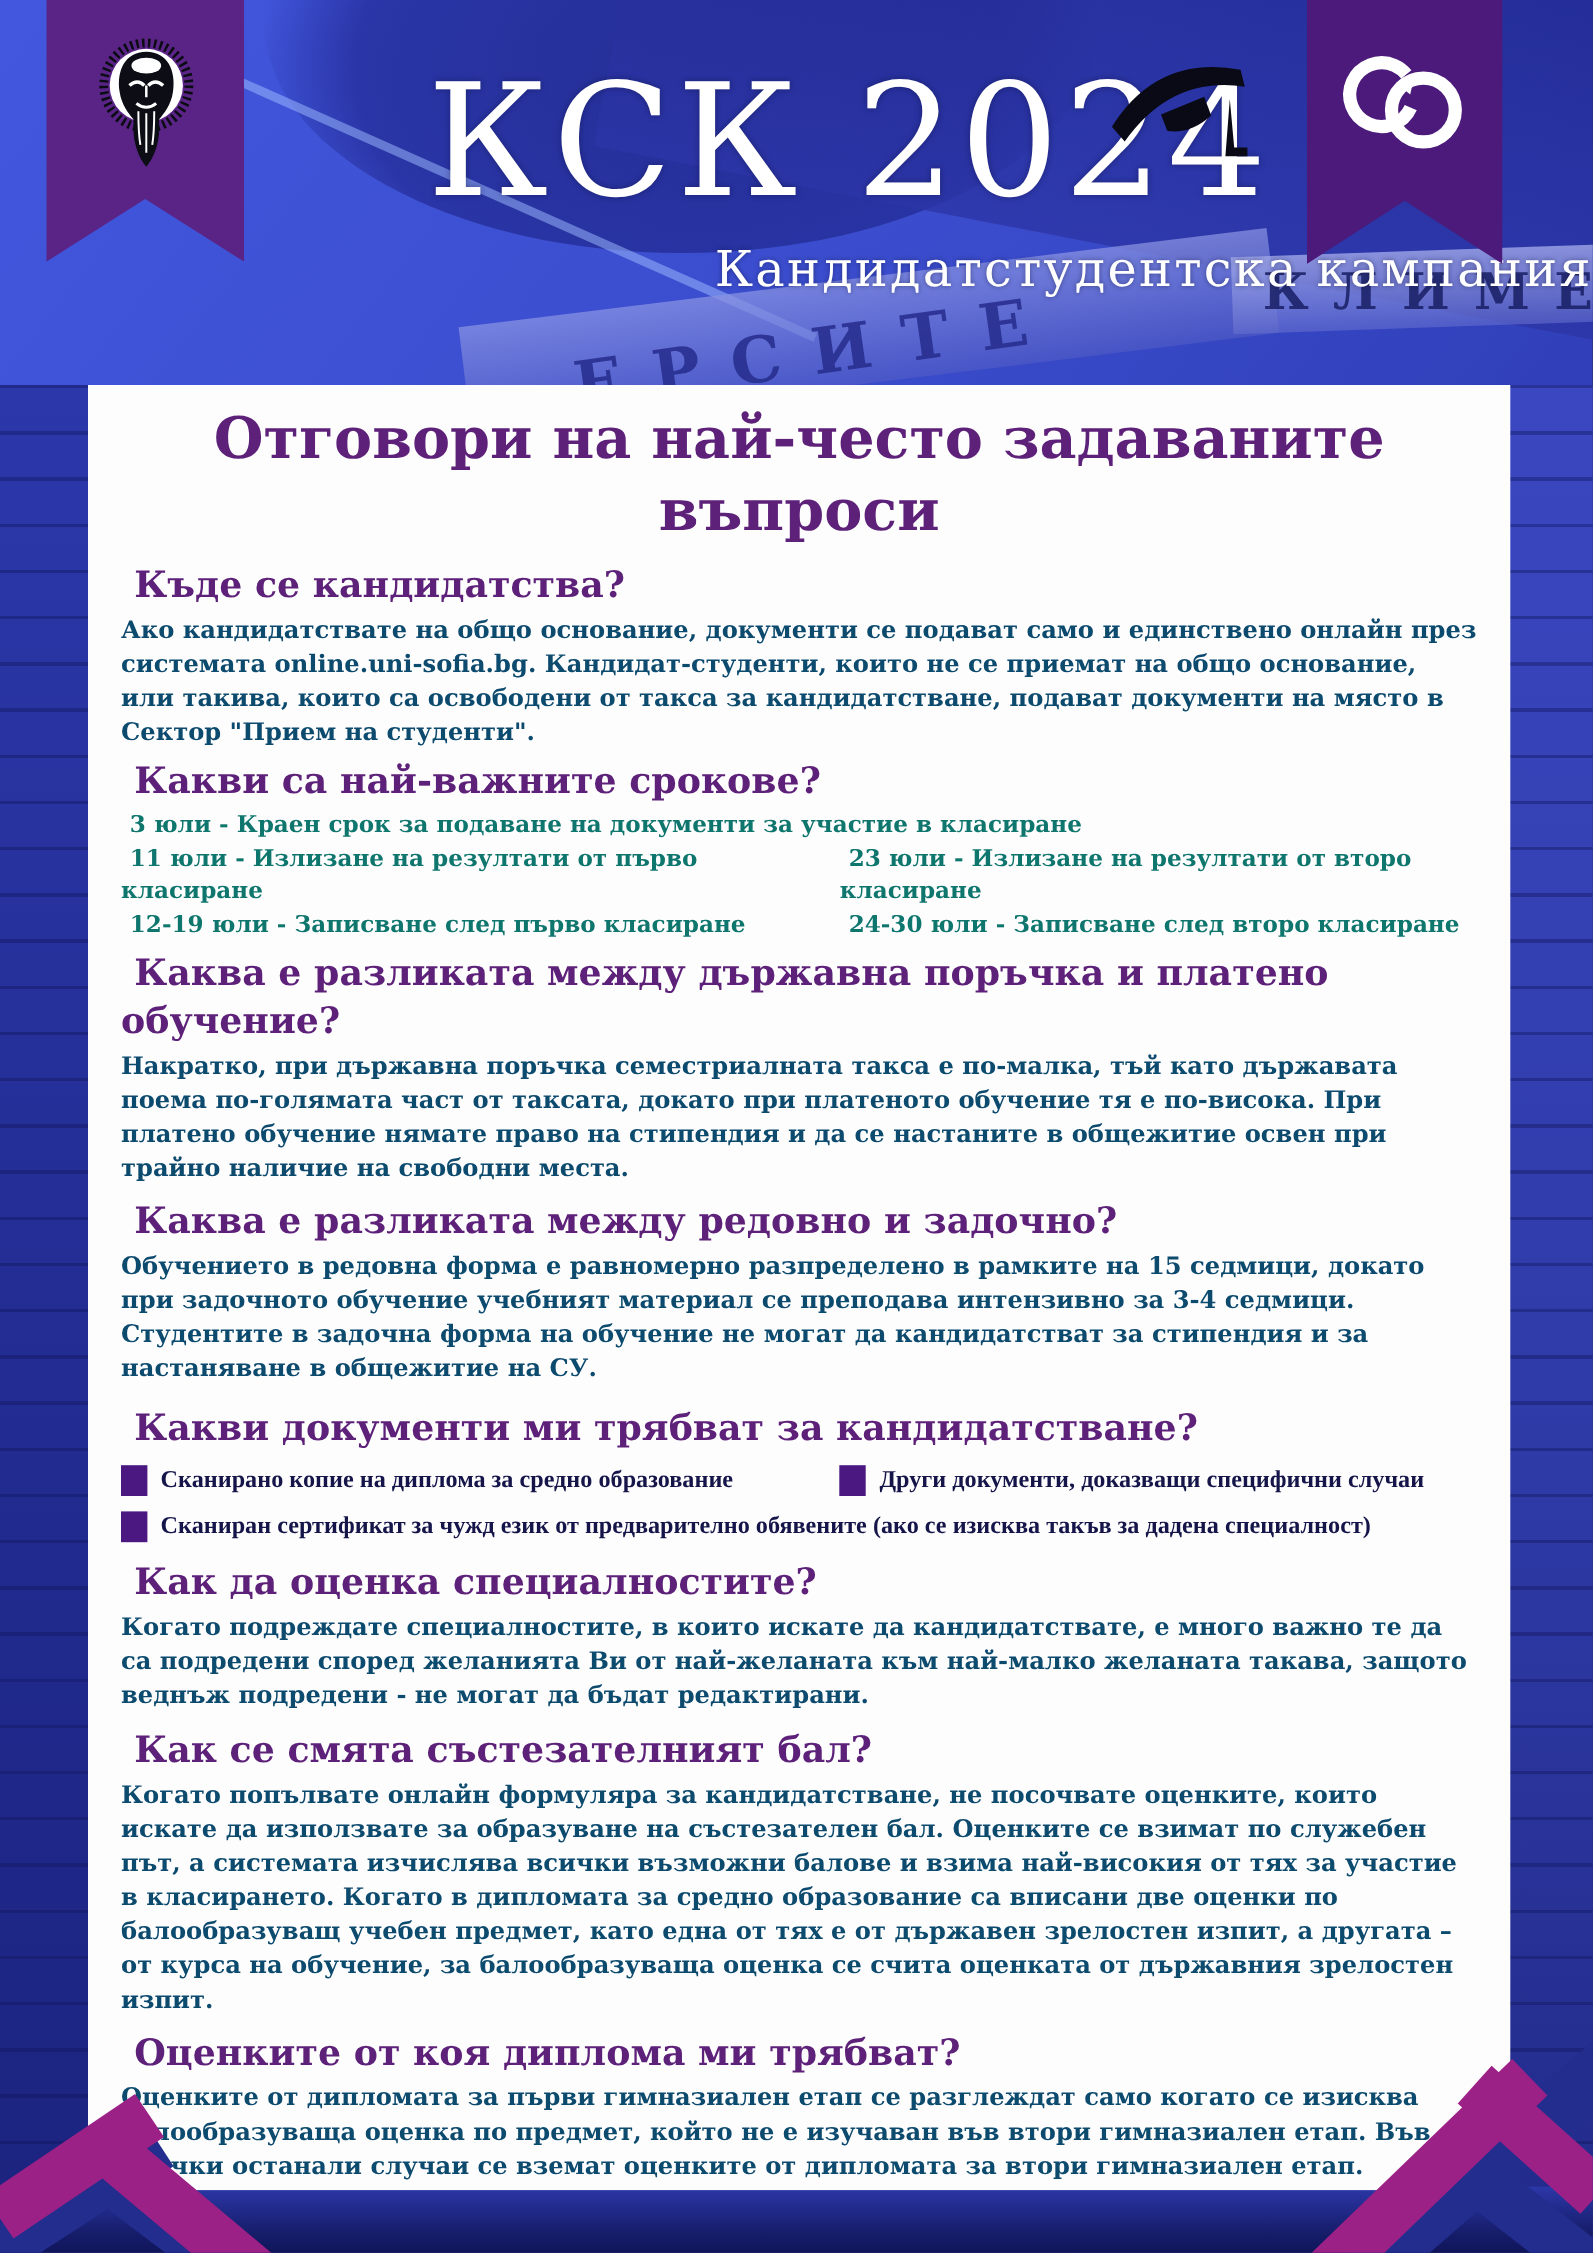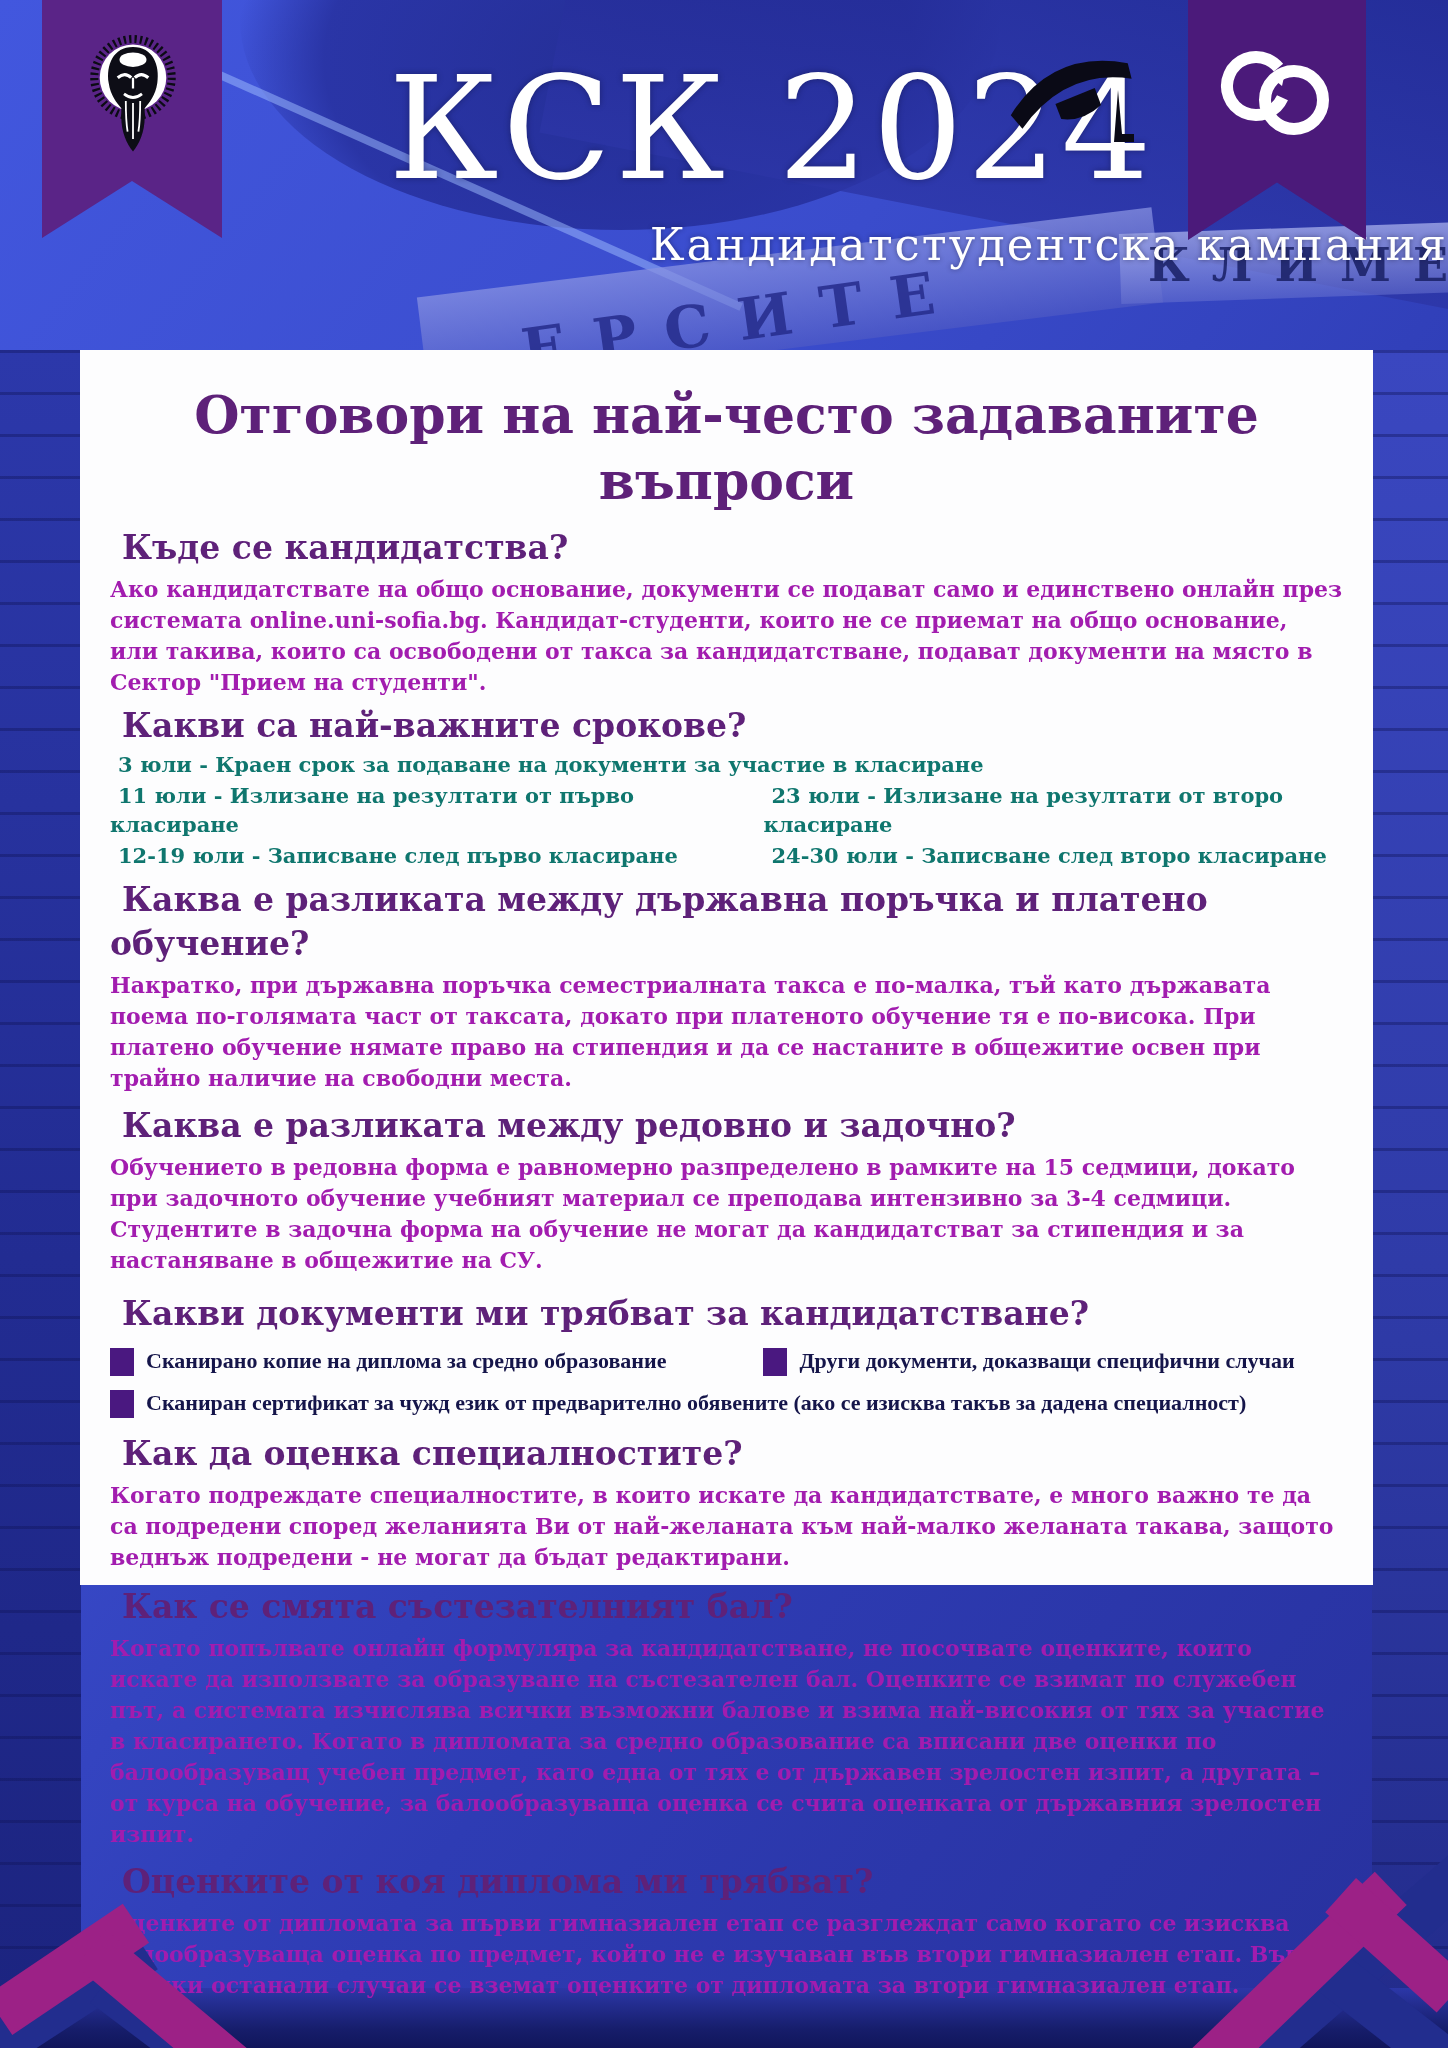--- a/index.html
+++ b/index.html
@@ -40,26 +40,26 @@
       text-shadow:0 0 5px rgba(10,10,40,.45);}
   .cap{position:absolute;left:1000px;top:38px;width:140px;height:150px;z-index:7;}
 
   .ribbon{position:absolute;top:0;z-index:8;
       clip-path:polygon(0 0,100% 0,100% 100%,50% 76%,0 100%);}
   .ribbon-left{left:42px;width:180px;height:238px;background:#5a2487;}
   .ribbon-right{left:1188px;width:178px;height:240px;background:#4b1a7a;}
   .ribbon svg{position:absolute;}
 
   
-  .panel{position:absolute;left:80px;top:350px;width:1293px;height:1235px;background:#fdfdfe;
-      z-index:4;padding:32px 30px 0 30px;box-sizing:border-box;}
+  .panel{position:absolute;left:80px;top:350px;width:1293px;height:1641px;background:#fdfdfe;
+      z-index:4;padding:16px 30px 0 30px;box-sizing:border-box;}
   .faq-title{color:#5e2179;font-size:52px;line-height:66px;font-weight:bold;text-align:center;
       margin:0 0 12px 0;}
   .q{color:#5e2179;font-size:33px;line-height:44px;font-weight:bold;margin:0;text-indent:12px;}
-  .a{color:#a21caf;font-size:22px;line-height:31px;font-weight:bold;margin:4px 0 0 0;text-align:left;}
+  .a{color:#0c4a6e;font-size:22px;line-height:31px;font-weight:bold;margin:4px 0 0 0;text-align:left;}
   .sec{margin-top:8px;}
   .s1{margin-top:6px}.s2{margin-top:8px}.s3{margin-top:10px}.s4{margin-top:16px}
   .s5{margin-top:14px}.s6{margin-top:12px}.s7{margin-top:10px}
   .dl{color:#0f766e;font-size:21px;line-height:29px;font-weight:bold;margin:2px 0 0 0;text-indent:8px;}
   .dl-grid{display:grid;grid-template-columns:53% 47%;}
   .bullets-row{display:grid;grid-template-columns:53% 47%;margin-top:10px;}
   .bullet{color:#15154a;font-size:22px;line-height:30px;font-weight:bold;display:flex;align-items:flex-start;font-family:Liberation Serif, serif;}
   .bullet.full{margin-top:12px;}
   .sq{flex:0 0 auto;width:24px;height:28px;background:#4a1880;margin:2px 12px 0 0;}
 

